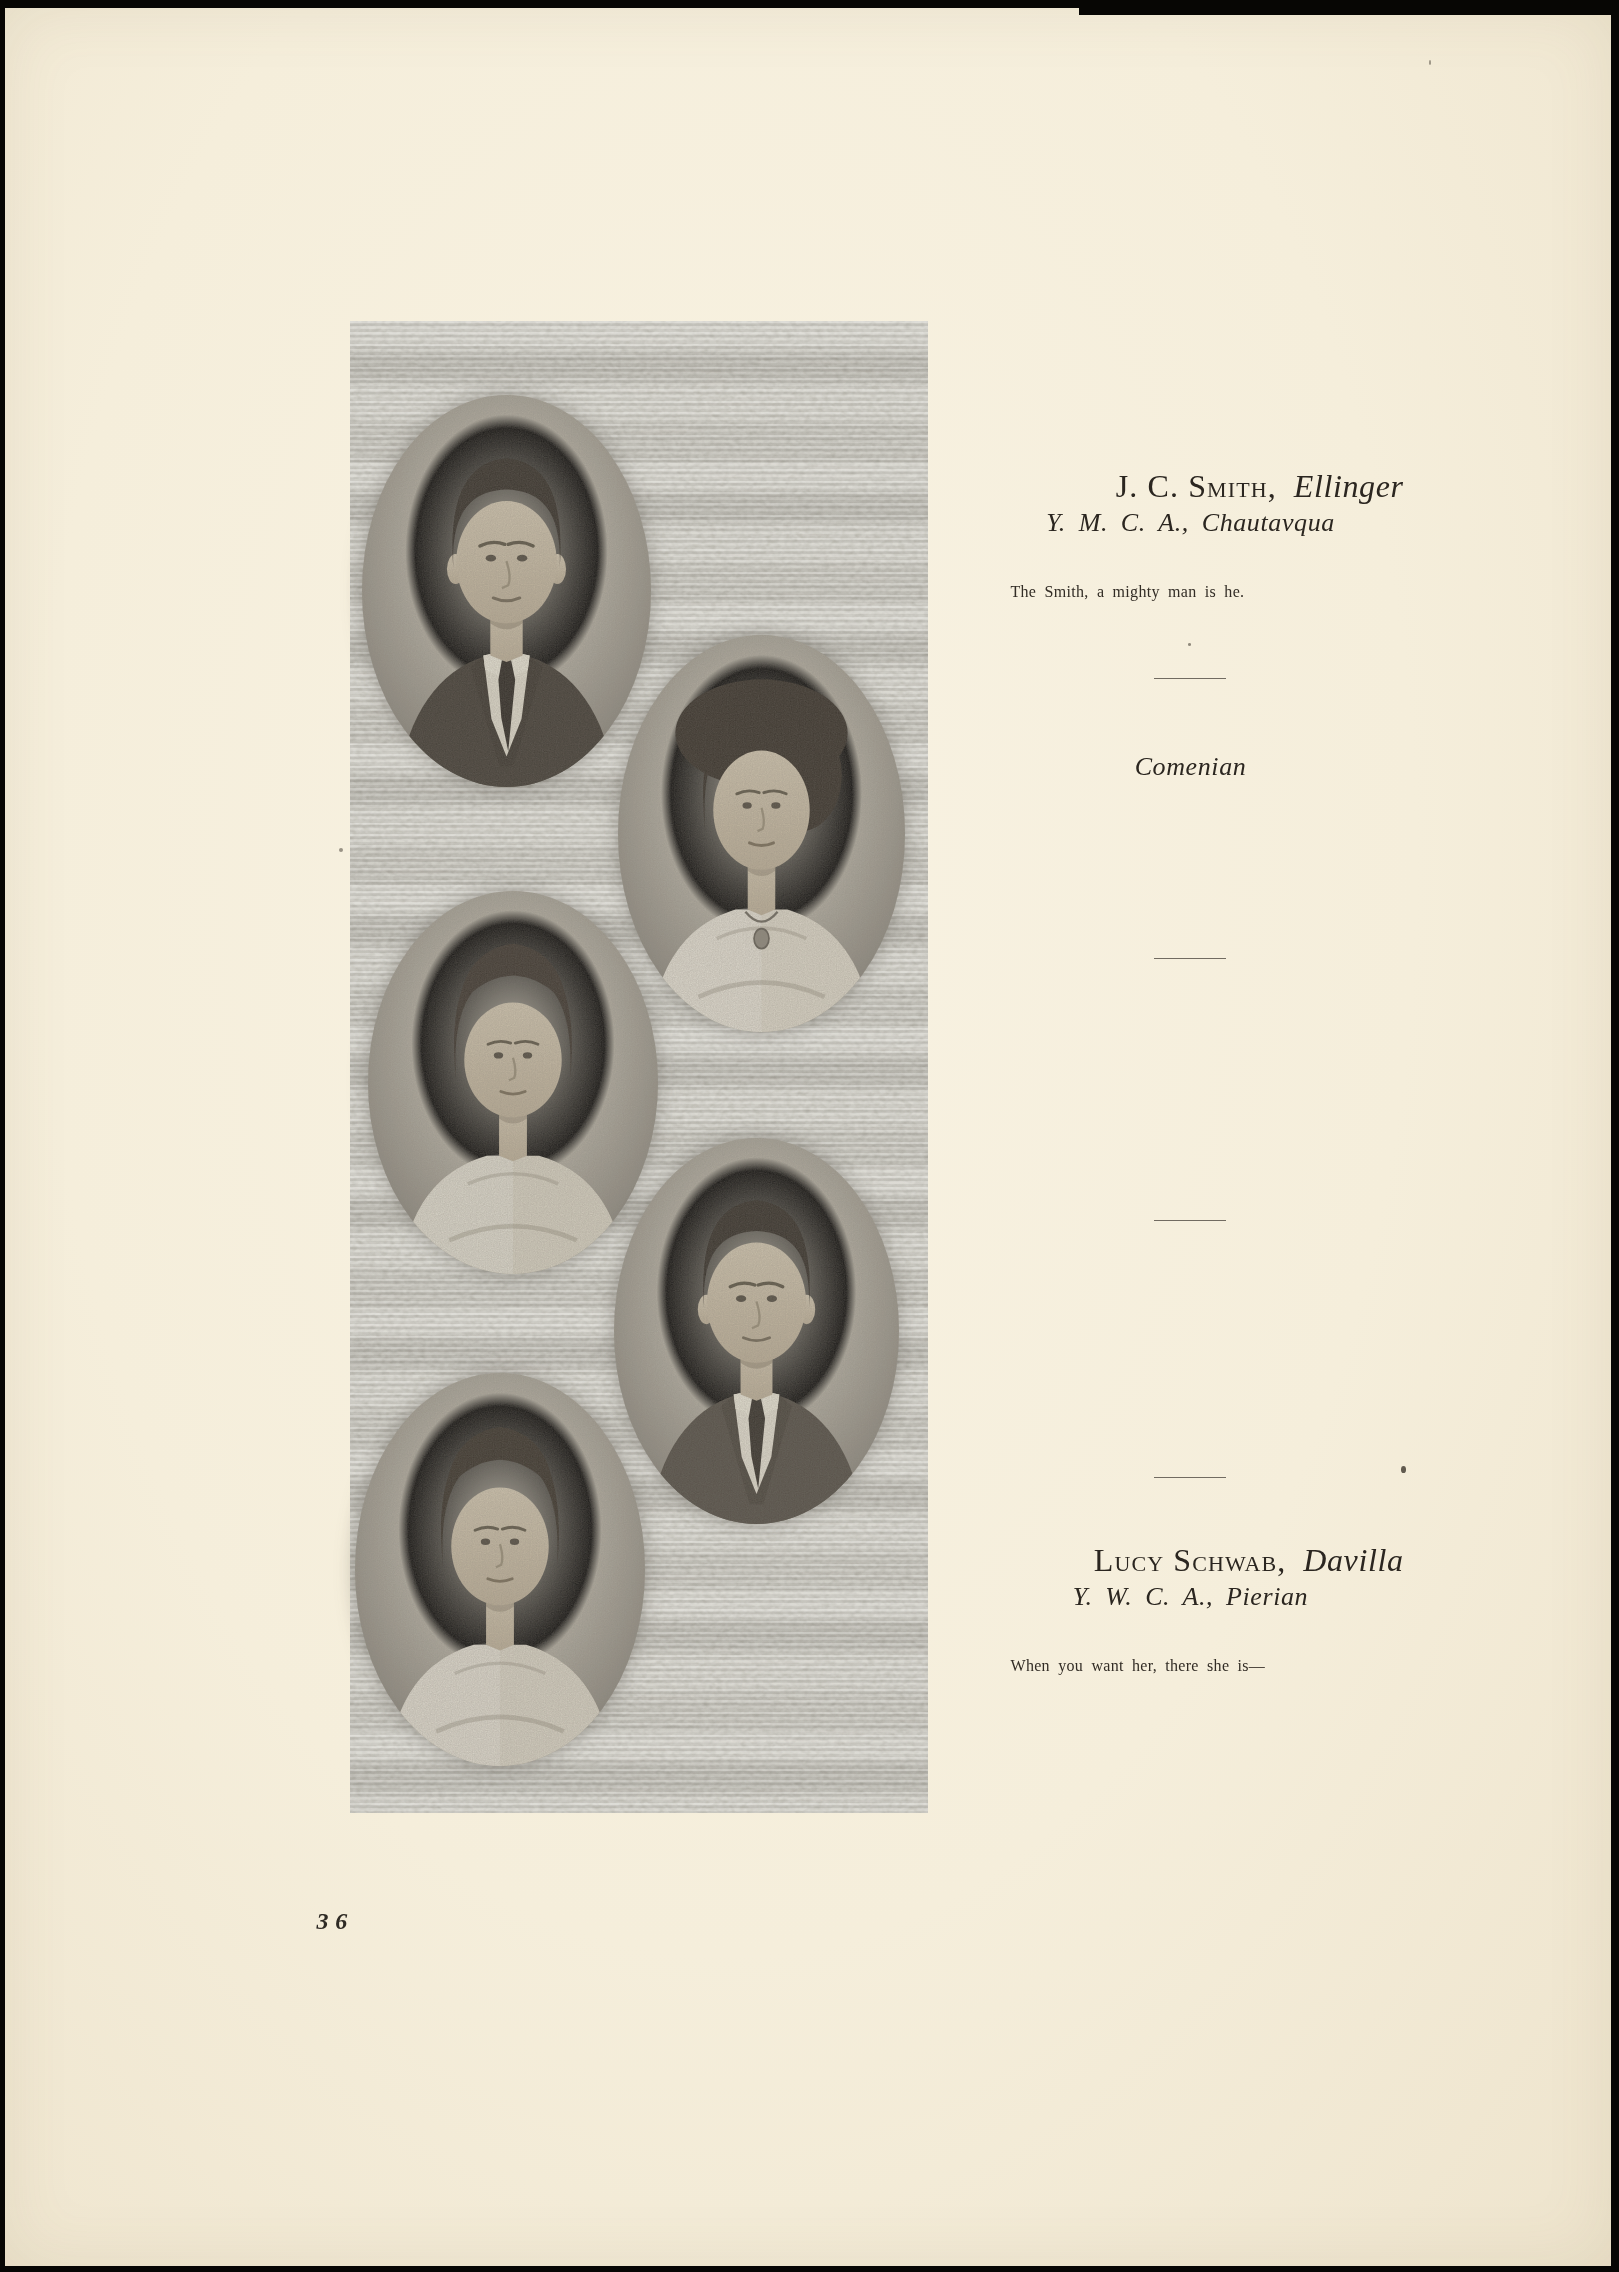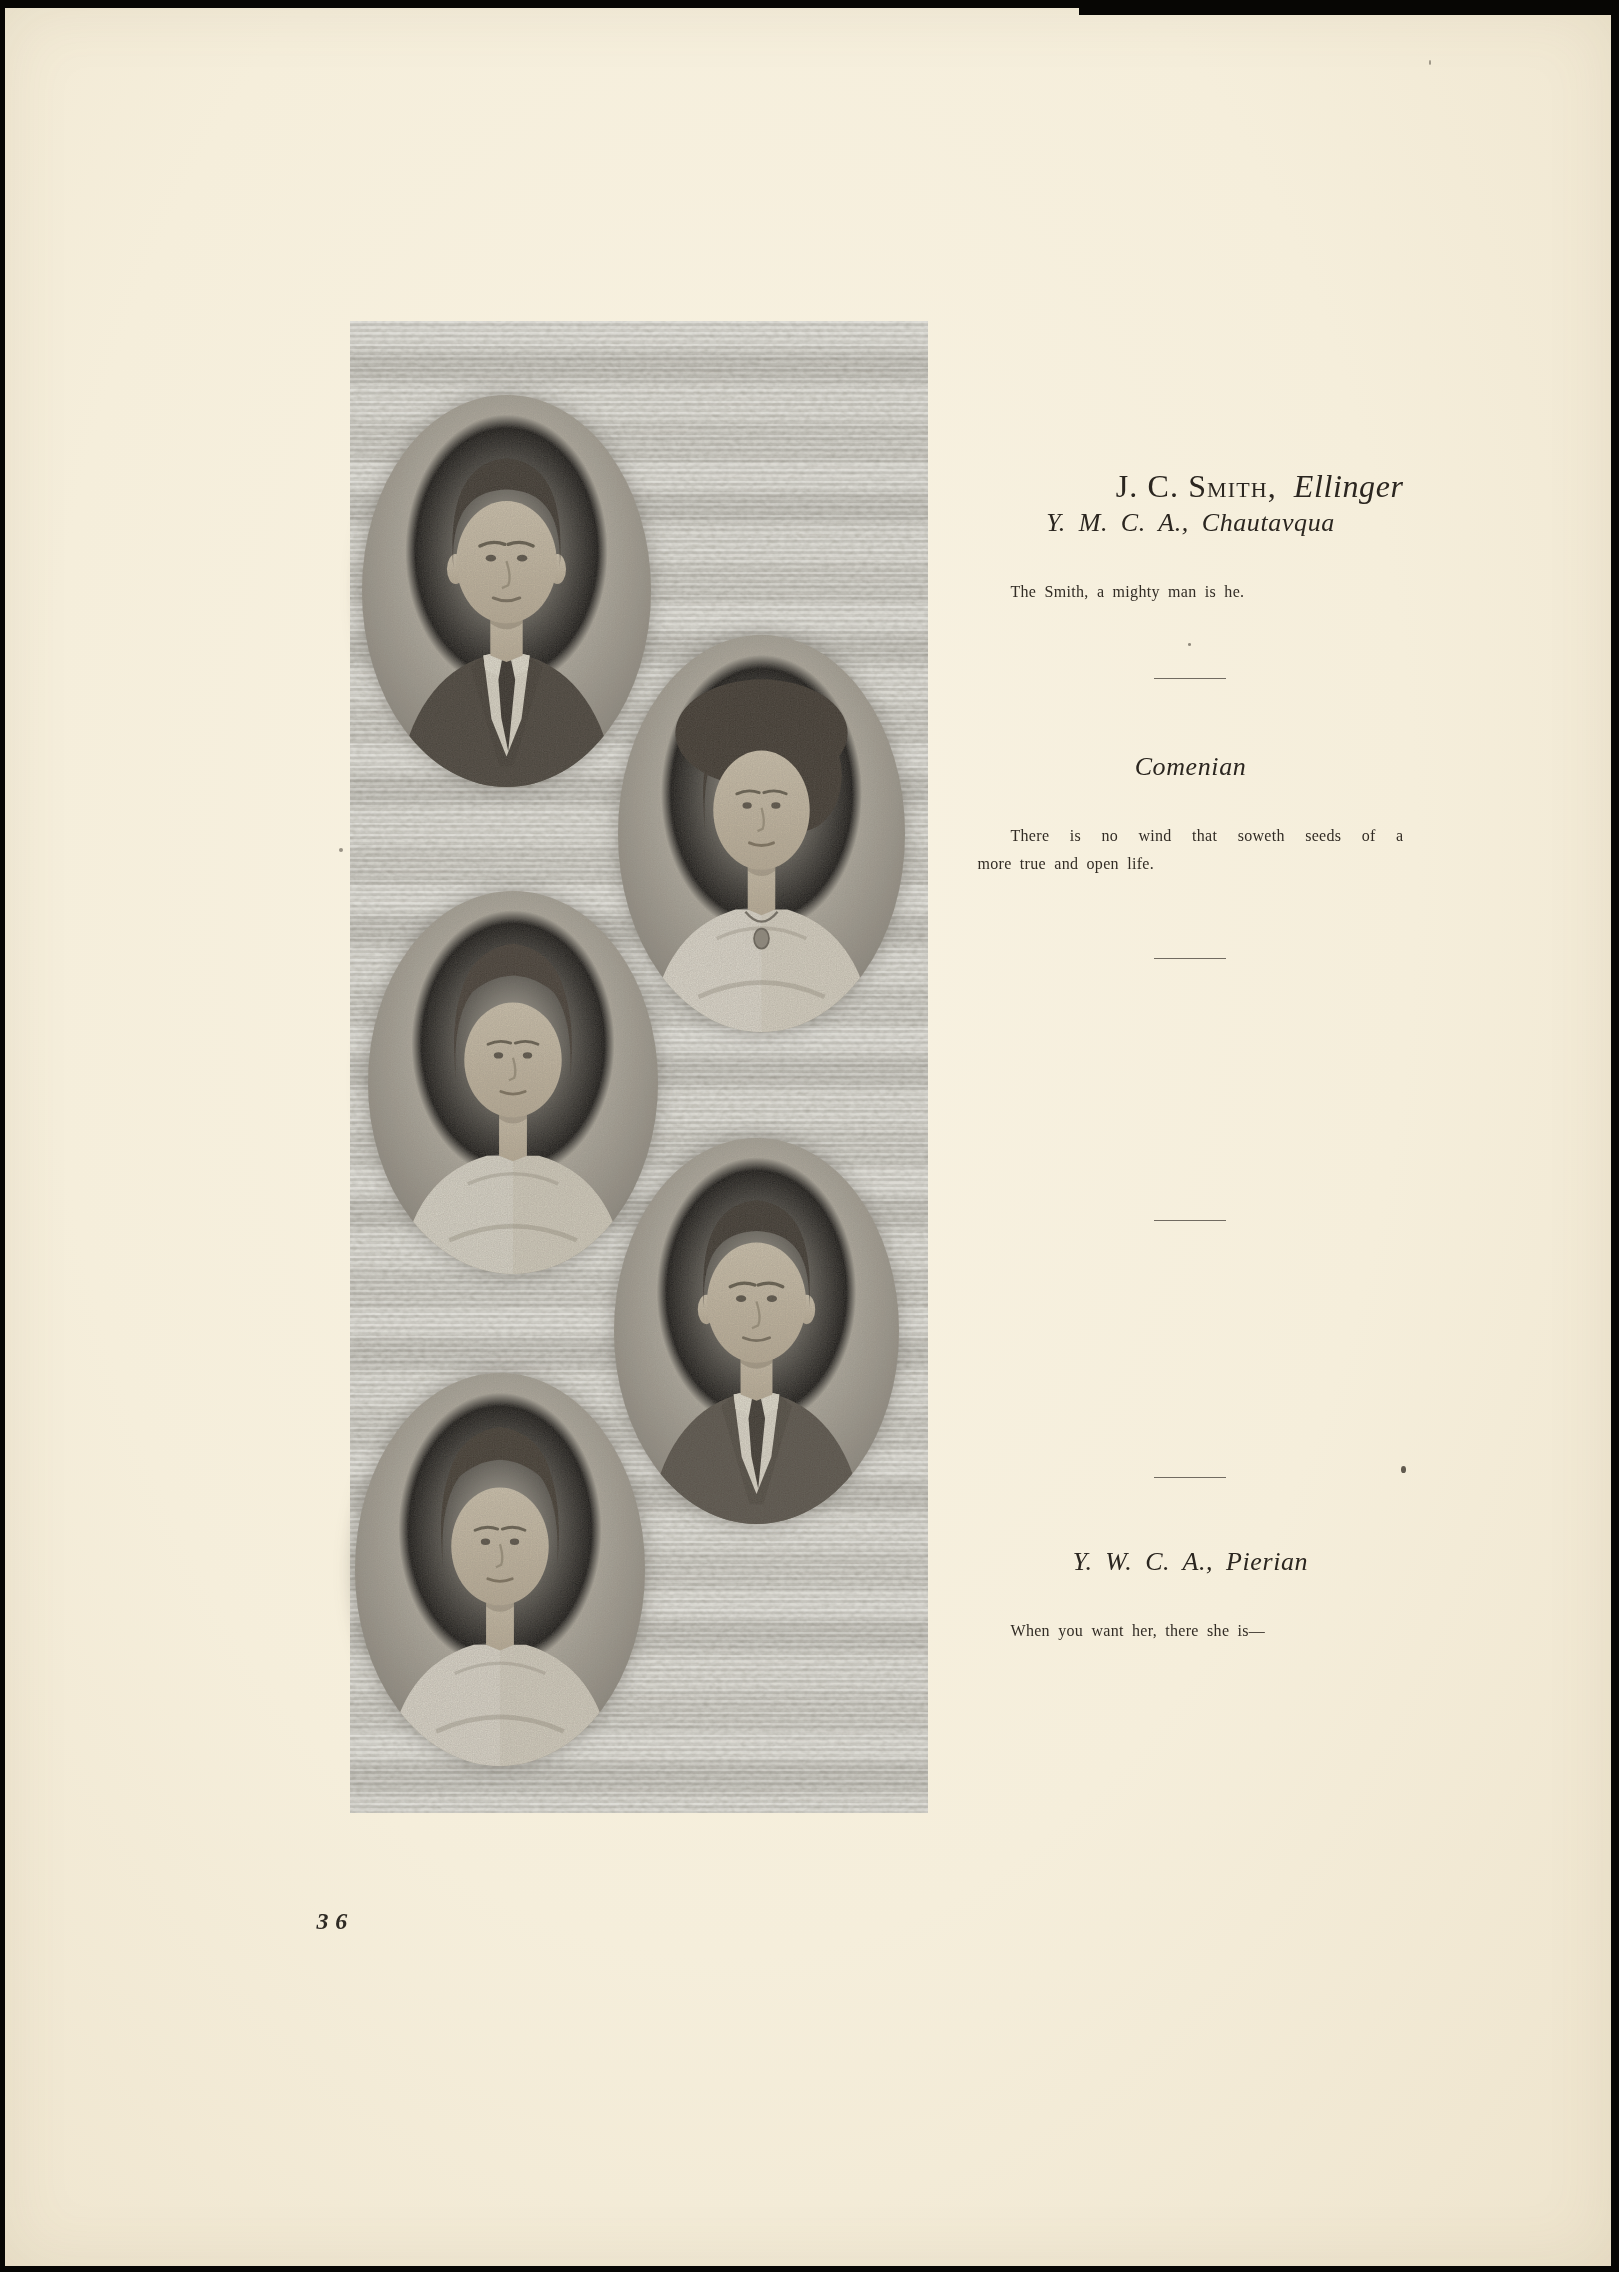--- a/index.html
+++ b/index.html
@@ -318,29 +318,29 @@
     </h2>
     <div class="entry-org">Y. M. C. A., Chautavqua</div>
     <div class="entry-quote">
       <div class="q-line indent">The Smith, a mighty man is he.</div>
 
     </div>
   </section>
 
   <section class="entry e2">
     <div class="entry-org">Comenian</div>
-    <div class="entry-quote">
-      <div class="q-line indent just">There is no wind that soweth seeds of a</div>
-      <div class="q-line">more true and open life.</div>
-    </div>
   </section>
 
 
 
   <section class="entry e5">
+    <h2 class="entry-name">
+      <span class="nm">Lucy Schwab,</span>
+      <span class="pl">Davilla</span>
+    </h2>
     <div class="entry-org">Y. W. C. A., Pierian</div>
     <div class="entry-quote">
       <div class="q-line indent">When you want her, there she is—</div>
 
     </div>
   </section>
 
   <div class="rule r1"></div>
   <div class="rule r2"></div>
   <div class="rule r3"></div>

